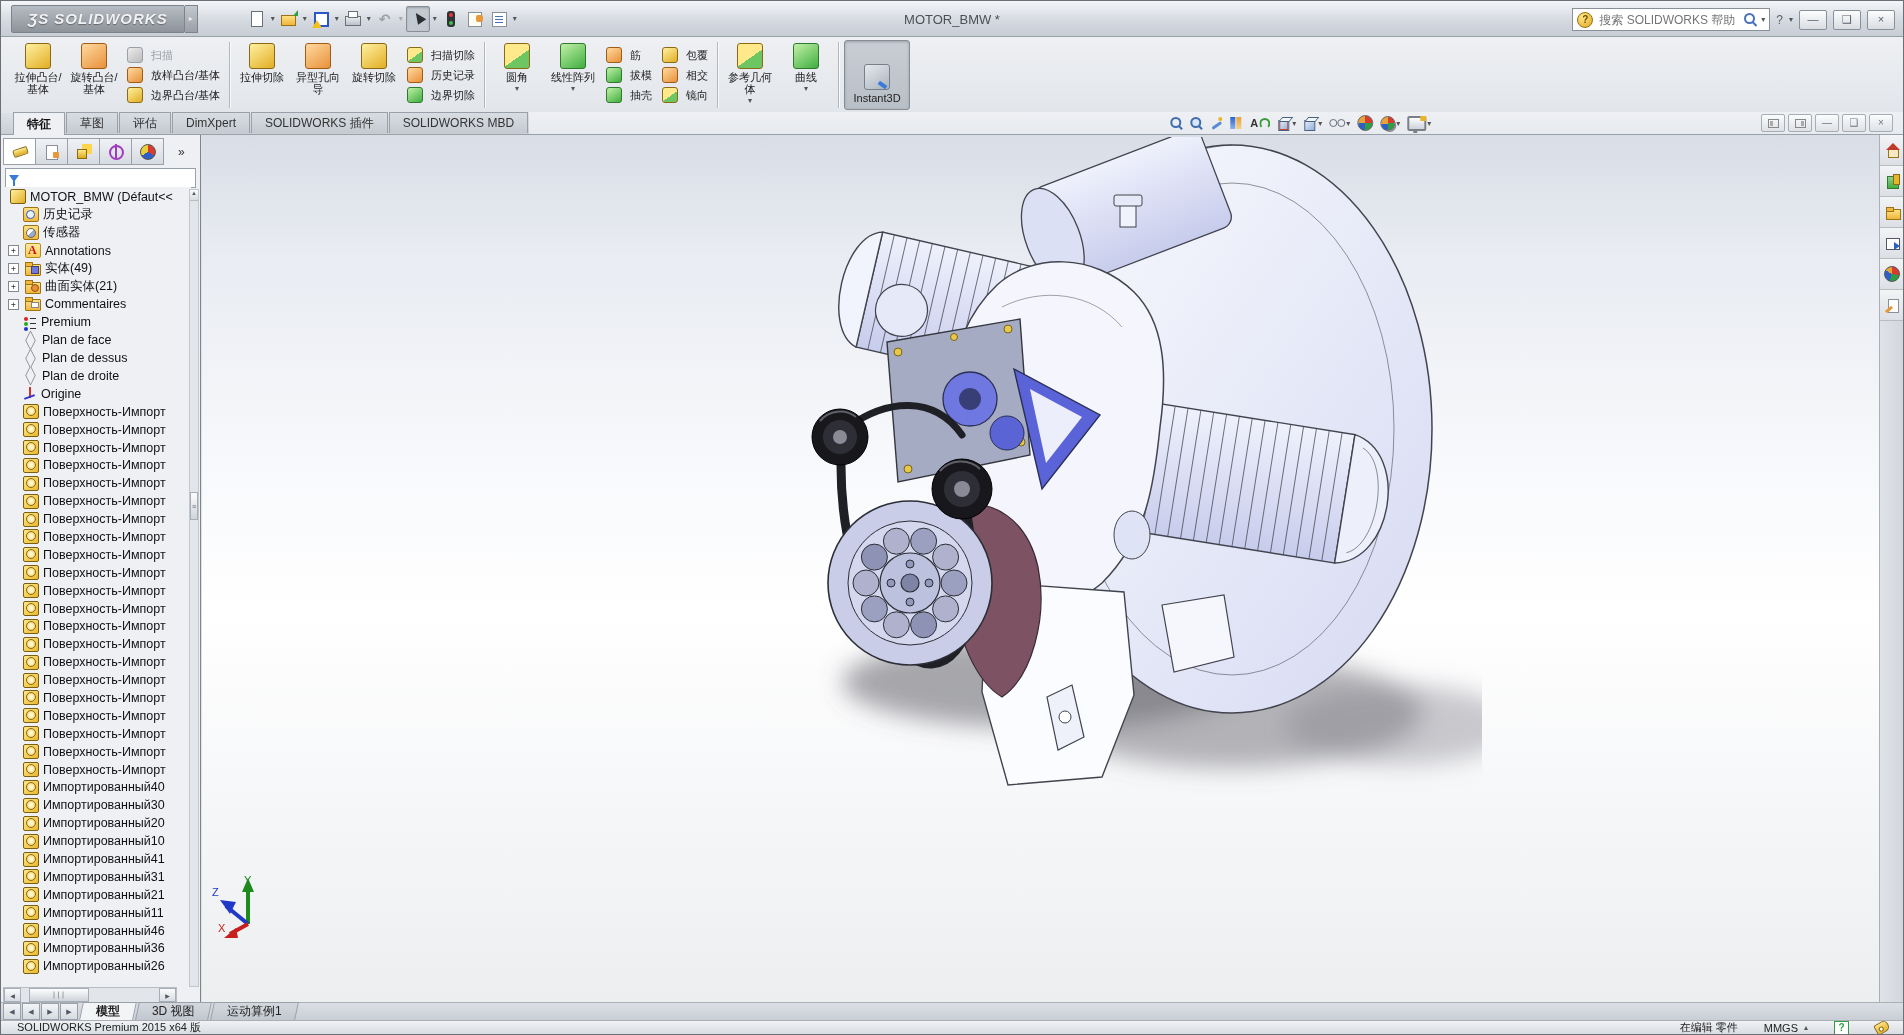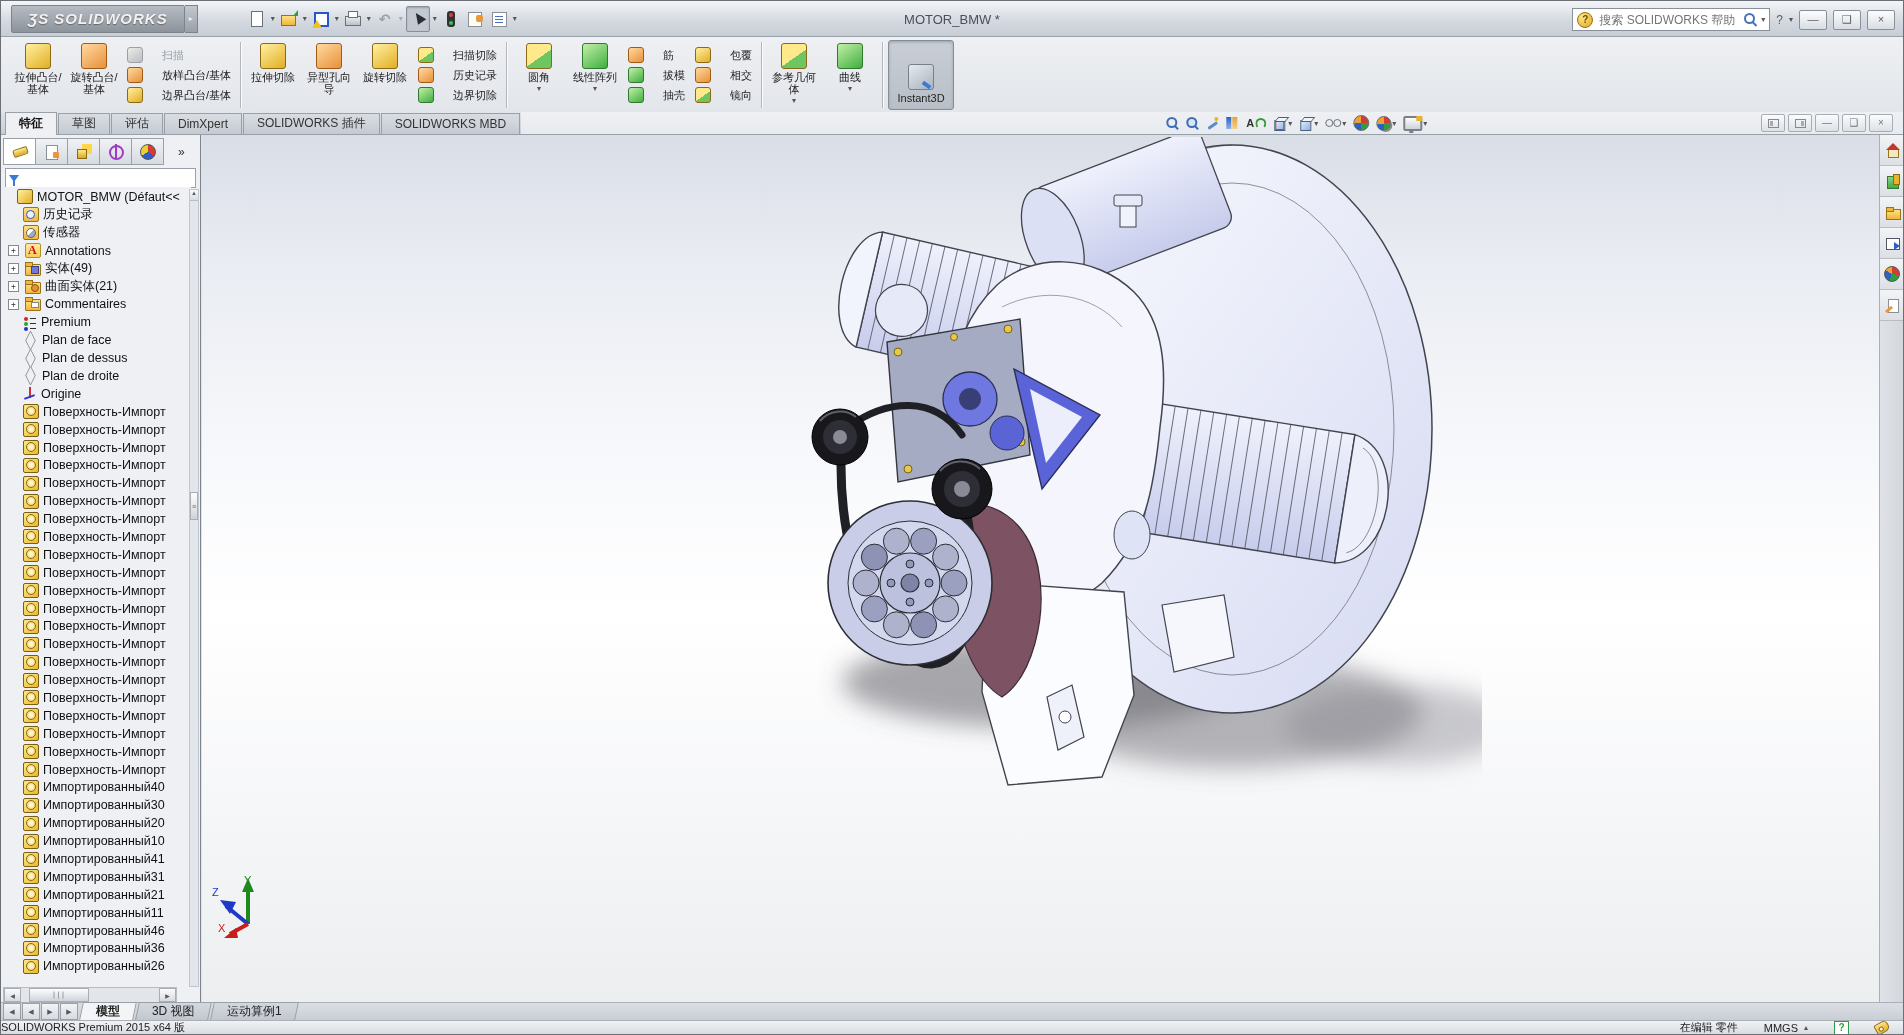--- a/index.html
+++ b/index.html
@@ -53,36 +53,36 @@
   
   .ribbon{position:absolute;left:0;top:36px;width:100%;height:76px;background:linear-gradient(#eef0f3,#e2e5ea);
     display:flex;align-items:stretch;padding:2px 0 2px 6px;box-sizing:border-box}
   .rgroup{display:flex;align-items:stretch;gap:2px;padding:1px 4px}
   .vsep{width:1px;background:#b2b7bf;box-shadow:1px 0 0 #fafbfc;margin:3px 1px}
   .bigbtn{width:54px;display:flex;flex-direction:column;align-items:center;justify-content:flex-start;padding-top:3px;border-radius:3px;text-align:center}
   .bigbtn .ri{width:24px;height:24px;margin-bottom:2px}
   .bigbtn .blabel{font-size:11px;line-height:12px;color:#222}
   .bigbtn.active{background:linear-gradient(#c9ced5,#b9bfc7);border:1px solid #868d96;box-shadow:inset 0 1px 3px #979ea6;justify-content:center;padding-top:17px}
   .smallcol{display:flex;flex-direction:column;justify-content:center;gap:2px}
-  .smallbtn{height:18px;display:flex;align-items:center;gap:19px;padding:0 4px;border-radius:2px;white-space:nowrap}
+  .smallbtn{height:18px;display:flex;align-items:center;gap:8px;padding:0 4px;border-radius:2px;white-space:nowrap}
   .smallbtn .ri{width:14px;height:14px}
   .smallbtn .slabel{font-size:11px;color:#222}
   .smallbtn.disabled .slabel{color:#9aa0a8}
   .ri{border-radius:3px;border:1px solid #8a6a14;background:linear-gradient(145deg,#fff0a0,#e2ae24);display:inline-block;flex:none}
   .ri.g{border-color:#2f7a2f;background:linear-gradient(145deg,#c2f0a8,#3fae3f)}
   .ri.gg{background:linear-gradient(145deg,#ffe98a 55%,#6ec662 55%)}
   .ri.o{background:linear-gradient(145deg,#ffd9a0,#e8913a);border-color:#a05c14}
   .ri.dis{background:linear-gradient(145deg,#ececec,#bcbcbc);border-color:#9aa0a8}
   .ri.i3d{background:linear-gradient(145deg,#e6eaef,#a9b2bc);border-color:#77808a;position:relative}
   .ri.i3d::after{content:"";position:absolute;right:2px;bottom:2px;width:9px;height:4px;background:#3a7ad8;transform:rotate(35deg)}
   .bdd{font-size:8px;color:#555;margin-top:1px}
   
   .tabband{position:absolute;left:0;top:112px;width:100%;height:22px;background:linear-gradient(#dde1e6,#c9ced6);
     border-bottom:1px solid #98a0a8;display:flex;align-items:flex-end;box-sizing:border-box}
-  .rtabs{display:flex;align-items:center;height:22px;margin-left:4px}
+  .rtabs{display:flex;align-items:flex-start;height:22px;margin-left:12px}
   .rtab{height:20px;padding:0 13px;display:flex;align-items:center;font-size:12px;color:#333;
     background:linear-gradient(#d9dde3,#c5cad2);border:1px solid #99a0a8;border-bottom:none;margin-right:1px}
   .rtab.active{background:#eef0f3;height:22px;font-weight:bold;color:#111}
   .bandrest{flex:1;height:22px;background:linear-gradient(#eef0f4,#e7eaee);display:flex;align-items:center;position:relative}
   .hud{position:absolute;left:50%;transform:translateX(-18%);display:flex;align-items:center;gap:3px}
   .hudbtn{height:20px;display:flex;align-items:center;gap:1px;padding:0 2px}
   .docctl{position:absolute;right:10px;display:flex;gap:3px}
   .dc{width:22px;height:16px;border:1px solid #a7adb5;border-radius:2px;background:linear-gradient(#fbfcfd,#dde1e6);
     display:flex;align-items:center;justify-content:center;color:#70767e;font-size:10px;line-height:1}
   .dc .pane{width:9px;height:7px;border:1px solid #888;position:relative}
@@ -132,21 +132,21 @@
   .pi-cm::before{content:"";position:absolute;left:1px;top:5px;width:8px;height:8px;background:linear-gradient(#ffe98a,#dca91e);border:1px solid #8a6a14;box-shadow:5px -5px 0 #ffd54f}
   .pi-dim::before{content:"";position:absolute;left:1px;top:1px;width:11px;height:11px;border:2px solid #a03ac0;border-radius:50%}
   .pi-dim::after{content:"";position:absolute;left:7px;top:0;width:1.5px;height:15px;background:#a03ac0;box-shadow:-7px 7px 0 7px transparent}
   .pi-disp{width:14px;height:14px;border-radius:50%;border:1px solid #555;background:conic-gradient(#d93b30 0 120deg,#2f5fc4 0 240deg,#e8d03a 0)}
   .pfilter{margin:3px 4px 2px 4px;height:18px;background:#fff;border:1px solid #9aa0a8;display:flex;align-items:center;padding:0 3px;gap:4px}
   .funnel{width:0;height:0;border-left:5px solid transparent;border-right:5px solid transparent;border-top:7px solid #3a7ad8;position:relative}
   .funnel::after{content:"";position:absolute;left:-1px;top:-2px;width:2px;height:6px;background:#3a7ad8}
   
   .tree{position:absolute;left:0;top:52px;right:9px;bottom:16px;overflow:hidden;background:#eef0f4}
   .trow{height:17.9px;display:flex;align-items:center;gap:4px;padding-left:22px;white-space:nowrap;overflow:hidden}
-  .trow.root{padding-left:16px;height:19px}
+  .trow.root{padding-left:9px;height:19px}
   .lbl{font-size:12.5px;color:#111}
   .exp{width:9px;height:9px;flex:none;border:1px solid #848a92;background:#fff;font:8px/9px "DejaVu Sans Mono";text-align:center;color:#333;
     margin-left:-15px;margin-right:2px}
   .ti{position:relative;width:14px;height:13px;flex:none;display:inline-block}
   .ti.part{background:linear-gradient(135deg,#fff0a0,#e2ae24);border:1px solid #7a5f10;border-radius:2px}
   .ti.body{background:linear-gradient(135deg,#ffe88a,#e9b92e);border:1px solid #7a5f10;border-radius:2px}
   .ti.body::after{content:"";position:absolute;left:2px;top:1px;width:8px;height:8px;border:1.5px solid #8a6a14;border-radius:50%;background:radial-gradient(circle,#fff6c9 30%,#f0c040)}
   .ti.history{background:linear-gradient(#ffe082,#f0b83c);border:1px solid #9a7414;border-radius:2px}
   .ti.history::after{content:"";position:absolute;left:2px;top:2px;width:7px;height:7px;border:1.5px solid #2a56c8;border-radius:50%;background:#eaf1ff}
   .ti.sensor{background:linear-gradient(#ffe082,#f0b83c);border:1px solid #9a7414;border-radius:2px}
@@ -200,21 +200,21 @@
     border-top:1px solid #aab0b6;display:flex;align-items:flex-end;box-sizing:border-box}
   .navbtns{display:flex;margin:0 2px 0 2px}
   .nav{width:16px;height:15px;border:1px solid #9aa0a8;background:linear-gradient(#f2f4f6,#d6dbe1);
     display:flex;align-items:center;justify-content:center;font-size:7px;color:#556;margin-right:1px}
   .dtab{height:17px;padding:0 14px;display:flex;align-items:center;font-size:12px;color:#222;
     background:linear-gradient(#d4d8de,#c2c7cf);border:1px solid #98a0a8;border-bottom:none;margin-right:2px;transform:skewX(-12deg)}
   .dtab span{transform:skewX(12deg)}
   .dtab.active{background:#f2f4f6;font-weight:bold}
   .statusbar{position:absolute;left:0;bottom:0;width:100%;height:14px;background:linear-gradient(#f0f2f5,#d9dde2);
     border-top:1px solid #aab0b6;display:flex;align-items:center;font-size:11px;color:#222;box-sizing:border-box}
-  .st-left{margin-left:0}
+  .st-left{margin-left:16px}
   .st-right{margin-left:auto;display:flex;align-items:center;gap:26px;margin-right:14px}
   .st-units{display:flex;align-items:center;gap:6px}
   .st-help{width:13px;height:12px;background:#fff;border:1px solid #2e9e44;color:#2e9e44;font:bold 10px/12px "Liberation Sans";text-align:center}
   .st-tag{width:12px;height:9px;background:linear-gradient(#ffe082,#e8b42a);border:1px solid #8a6a14;border-radius:2px 5px 5px 2px;position:relative;transform:rotate(-30deg)}
   .st-tag::after{content:"";position:absolute;left:2px;top:3px;width:3px;height:3px;border-radius:50%;background:#fff;border:1px solid #8a6a14}
 </style>
 </head>
 <body>
 
 <div id="app">

